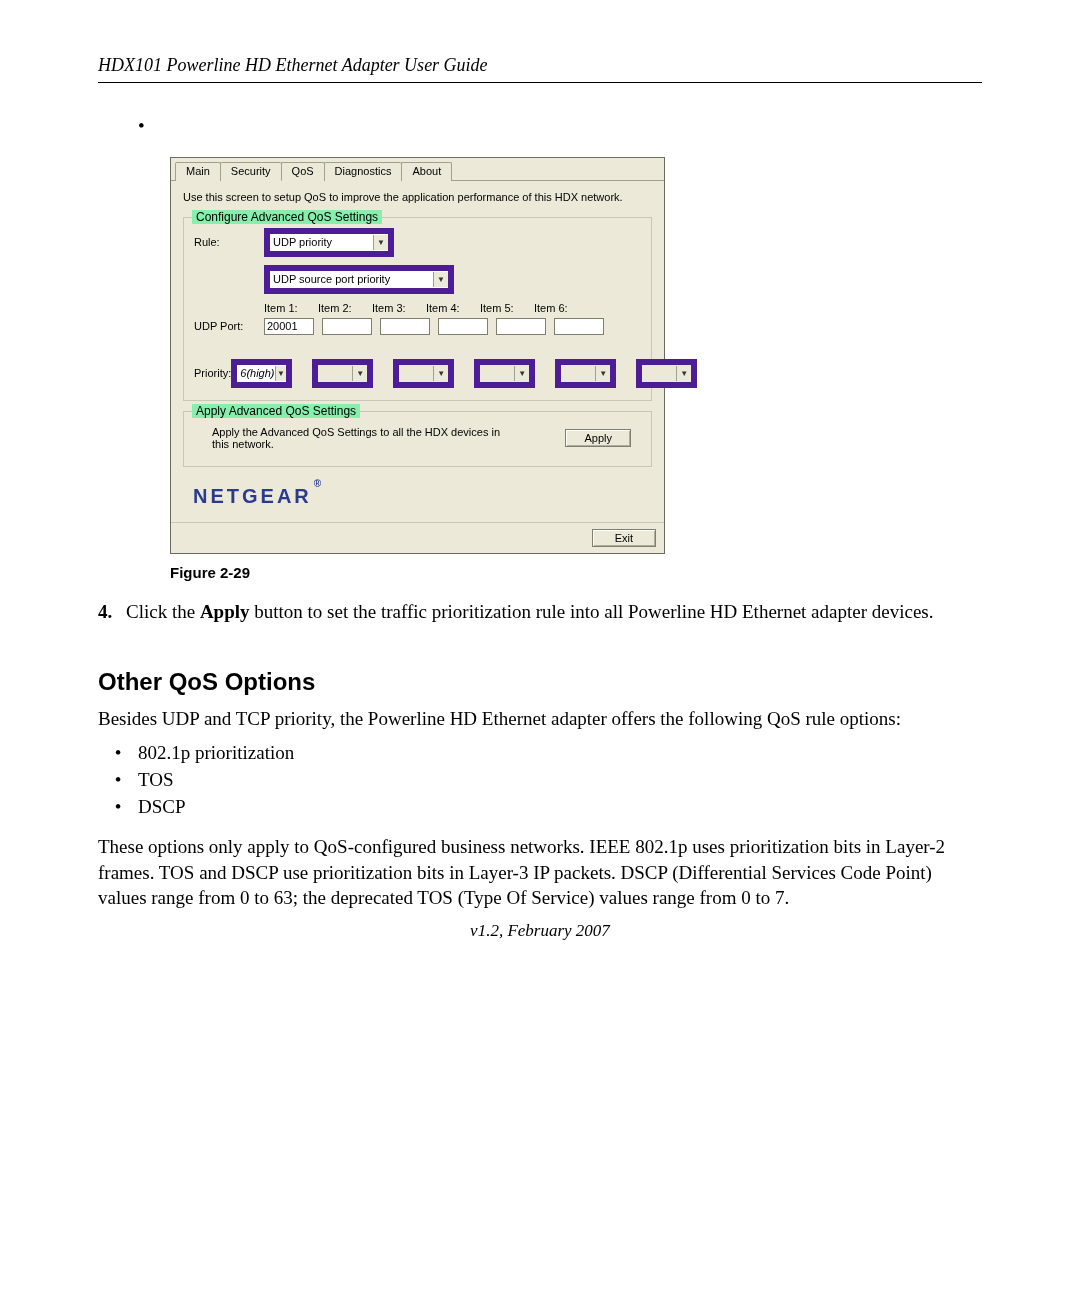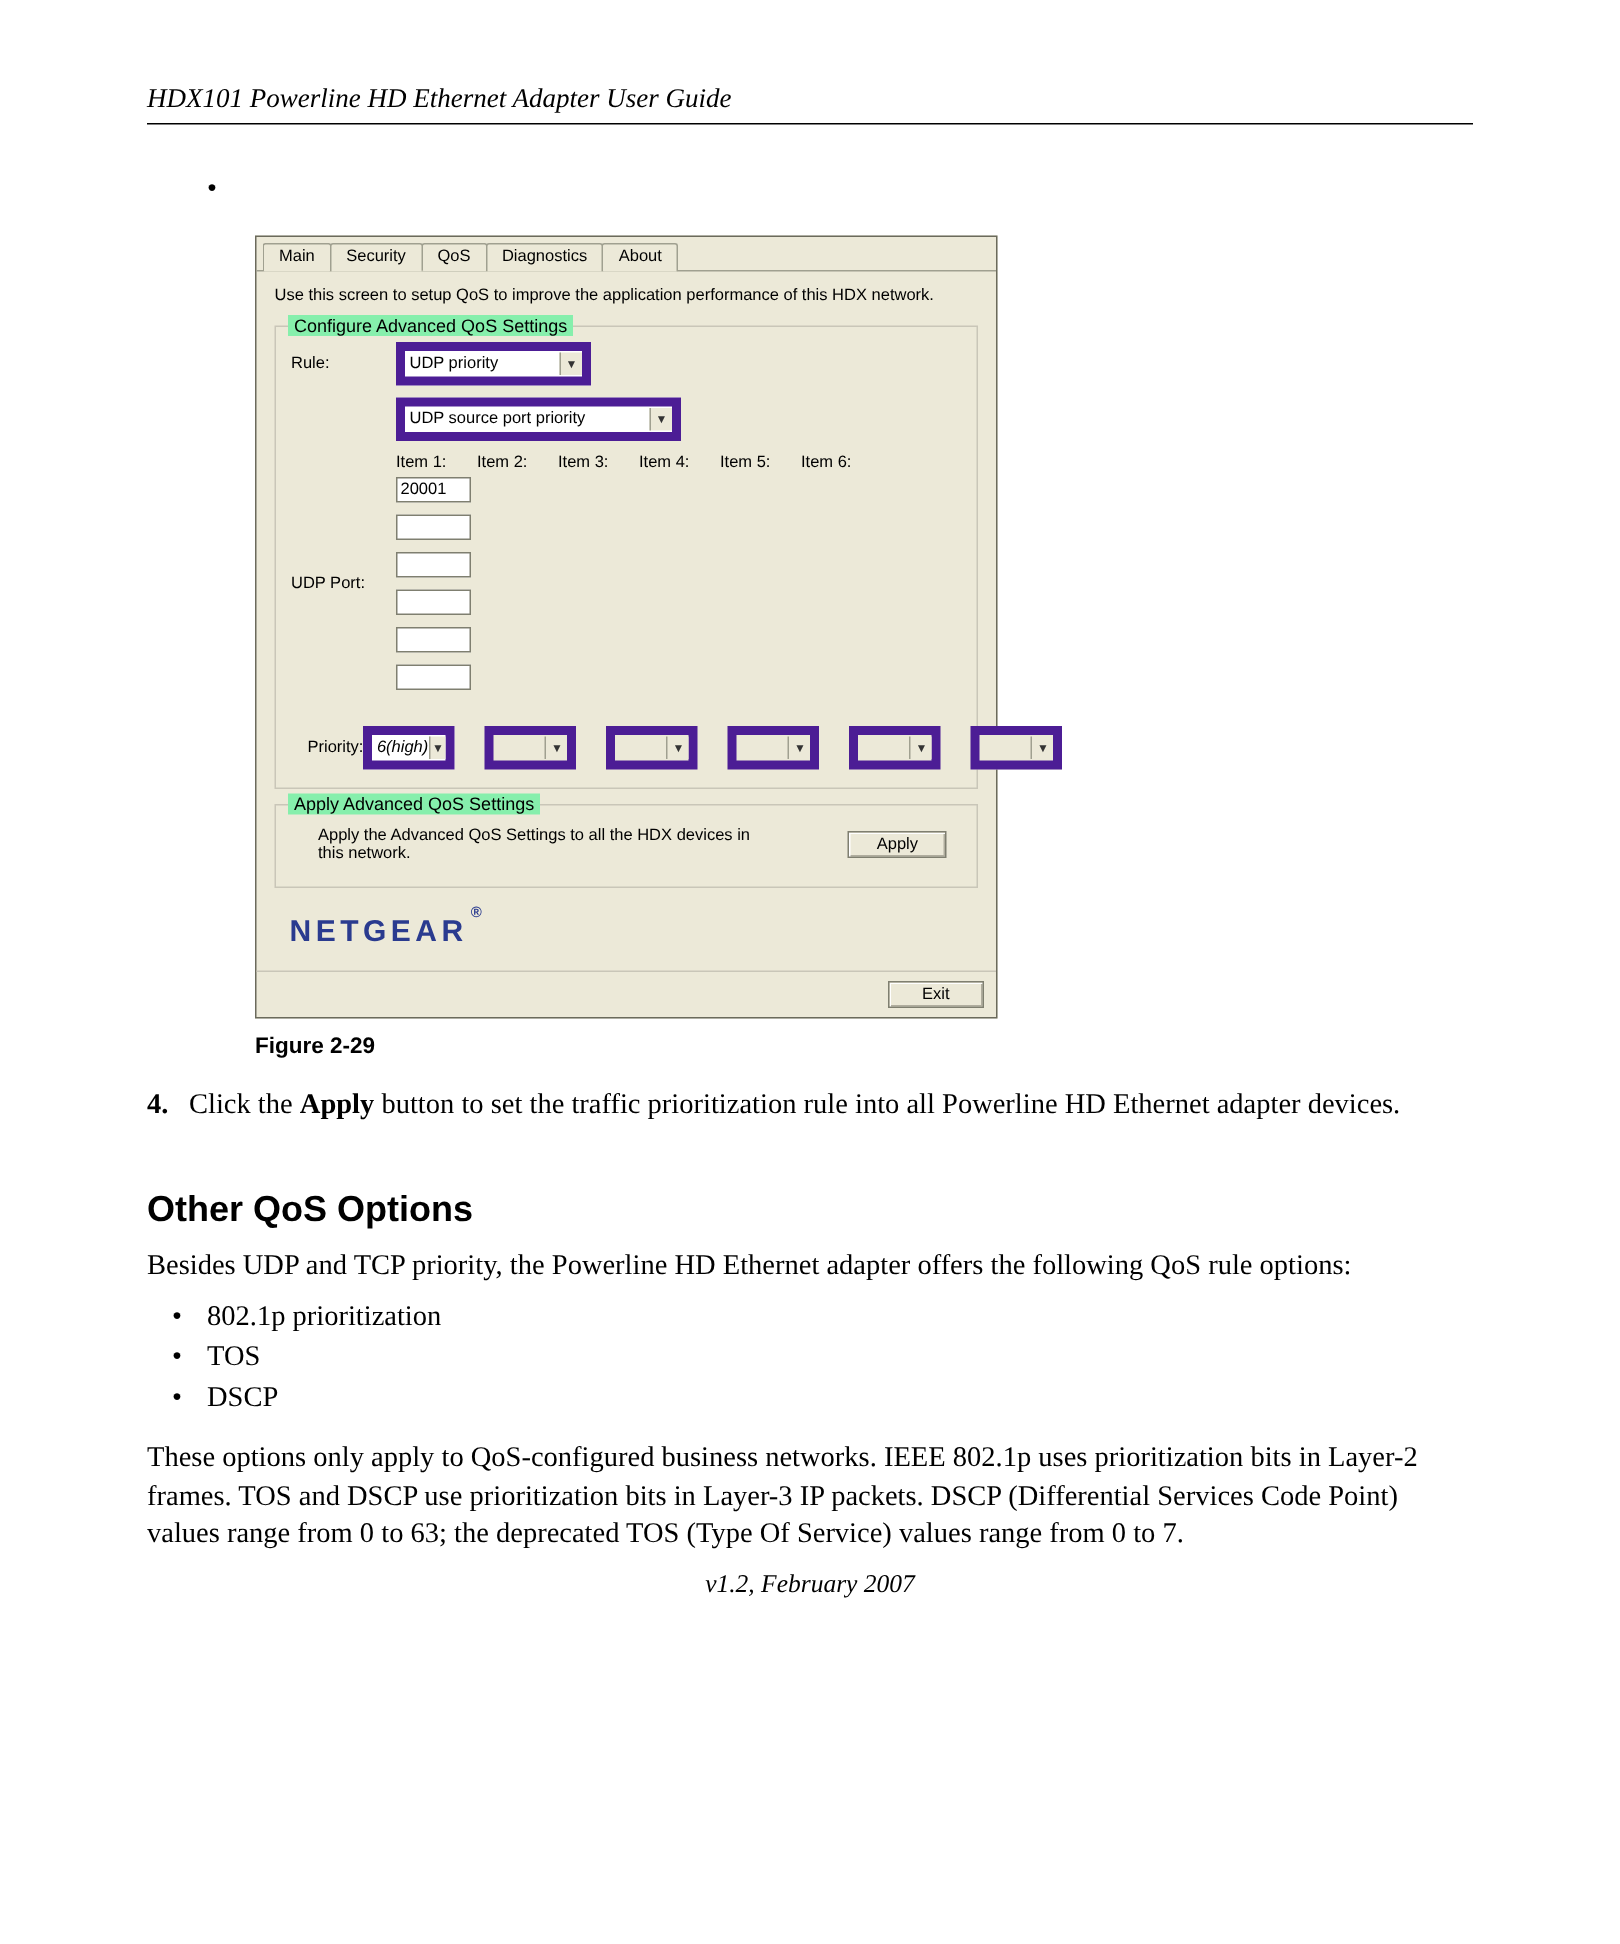--- a/index.html
+++ b/index.html
@@ -271,31 +271,31 @@
             <div class="item-col">Item 1:</div>
             <div class="item-col">Item 2:</div>
             <div class="item-col">Item 3:</div>
             <div class="item-col">Item 4:</div>
             <div class="item-col">Item 5:</div>
             <div class="item-col">Item 6:</div>
           </div>
 
           <div class="frow" style="margin-bottom:24px;">
             <div class="flabel">UDP Port:</div>
-            <div style="display:flex; gap:8px;flex-direction:column;">
+            <div style="display:flex; gap:8px;">
               <span class="inp">20001</span>
               <span class="inp"></span>
               <span class="inp"></span>
               <span class="inp"></span>
               <span class="inp"></span>
               <span class="inp"></span>
             </div>
           </div>
 
-          <div class="frow" style="margin-bottom:0;margin-left:11px;">
+          <div class="frow" style="margin-bottom:0;">
             <div class="flabel">Priority:</div>
             <div style="display:flex; gap:20px;font-style:italic;">
               <div class="select sel46">
                   <span>6(high)</span>
                   <span class="arrow">▼</span>
                 </div>
               <div class="select sel46 disabled">
                   <span></span>
                   <span class="arrow">▼</span>
                 </div>

